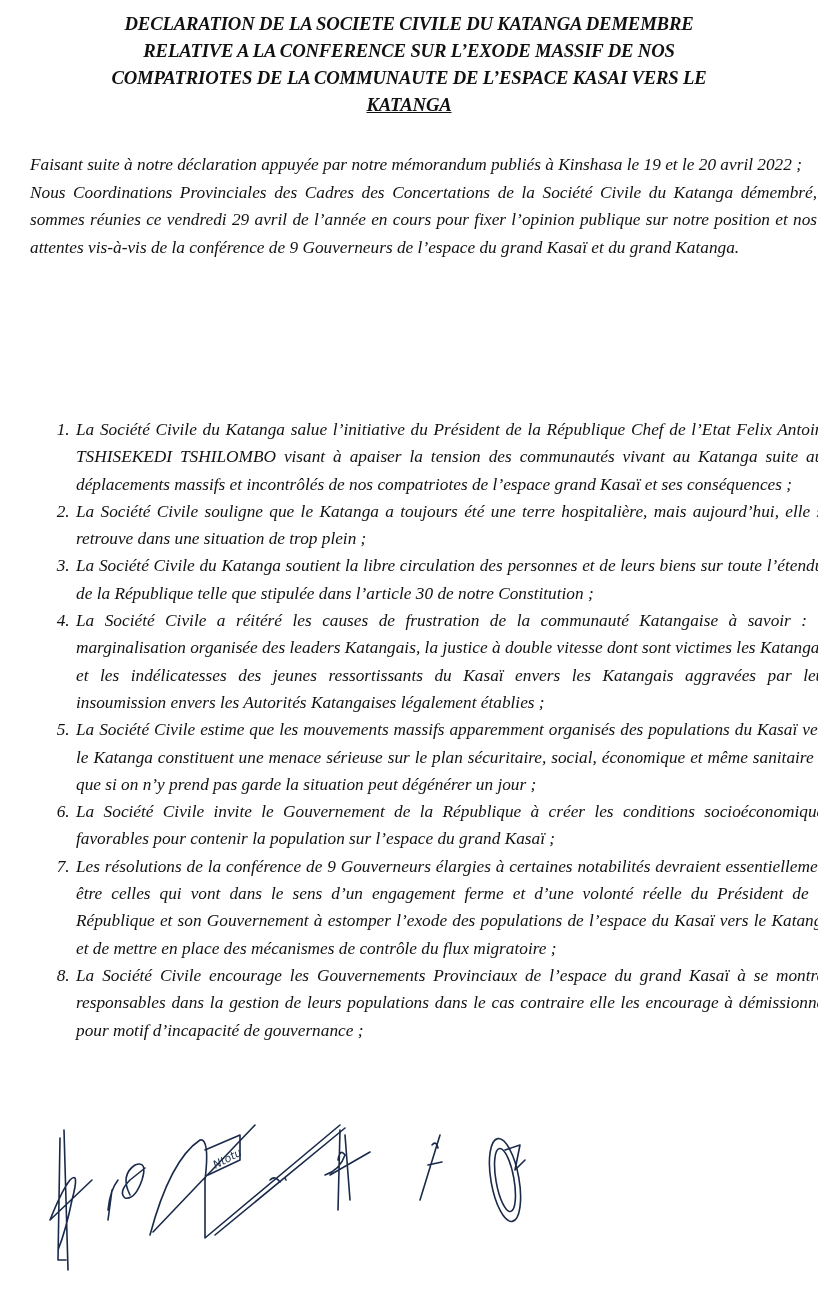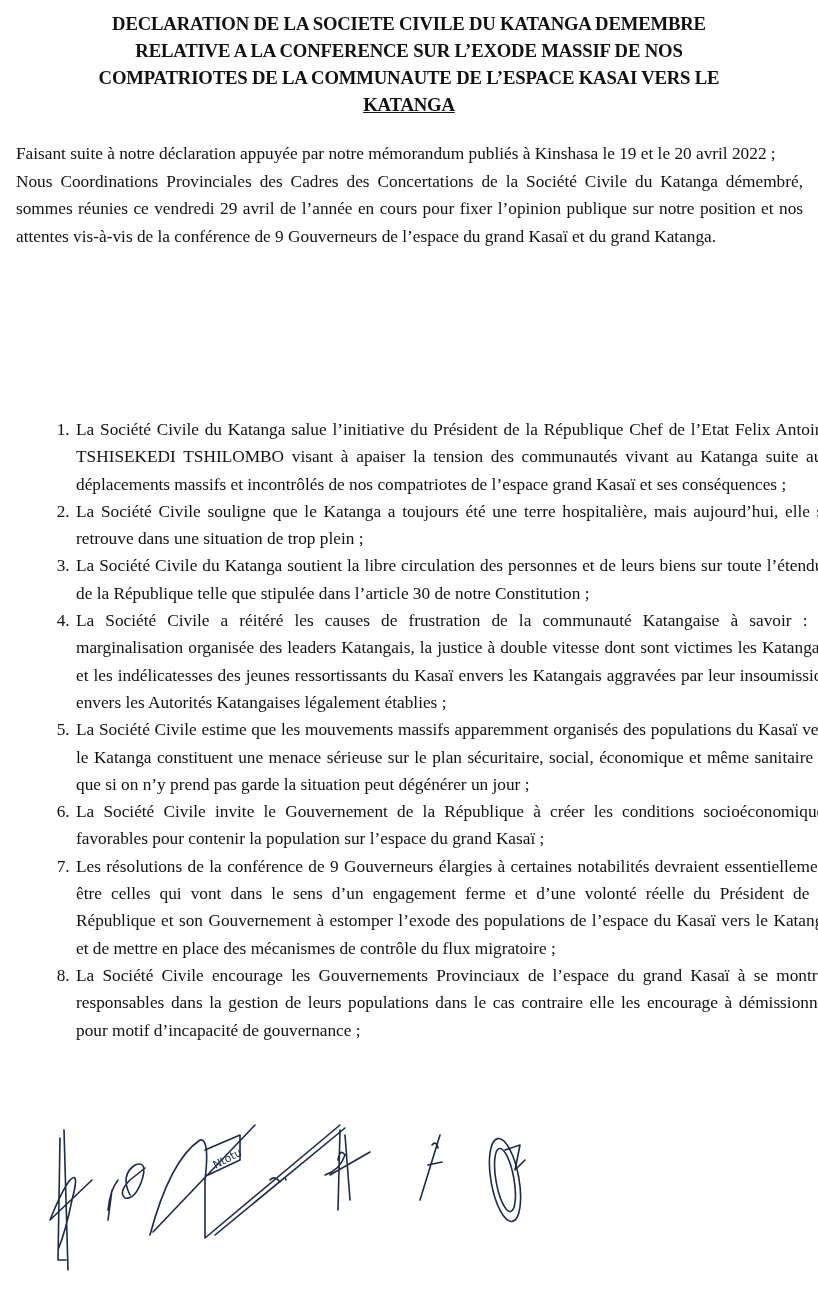--- a/index.html
+++ b/index.html
@@ -1,36 +1,36 @@
 <!DOCTYPE html>
 <html><head>
 <meta charset="utf-8">
 <style>
   html, body { margin: 0; padding: 0; background: #ffffff; }
   body {
     width: 818px; height: 1295px; position: relative; overflow: hidden;
     font-family: "DejaVu Serif", "Liberation Serif", serif;
     color: #111111;
   }
-  .page { position: absolute; left: 0; top: 0; width: 740px; height: 1295px; }
+  .page { position: absolute; left: 0; top: 0; width: 740px; height: 1295px; font-style: italic; }
   .title {
     position: absolute; left: 0; width: 818px; top: 10px;
     text-align: center; font-weight: bold;
     font-family: "Liberation Serif", serif;
     font-size: 19.5px; line-height: 27px; letter-spacing: -0.2px;
     transform: scaleX(0.96);
   }
   .title .u { text-decoration: underline; }
   .body-text {
     position: absolute; left: 16px; width: 787px;
     font-family: "Liberation Serif", serif;
     font-size: 17.3px; line-height: 27.5px;
     text-align: justify;
   }
-  .intro { top: 140px; }
+  .intro { top: 151px; margin-left: 14px; }
   .intro p { margin: 0; }
   ol.points {
     position: absolute; left: 30px; top: 416px; width: 757px;
     margin: 0; padding: 0 0 0 44px;
     font-family: "Liberation Serif", serif;
     font-size: 17.3px; line-height: 27.3px; text-align: justify;
   }
   ol.points li { padding-left: 2px; margin: 0; }
   .sigs { position: absolute; left: 0; top: 1120px; width: 818px; height: 175px; }
 </style>

